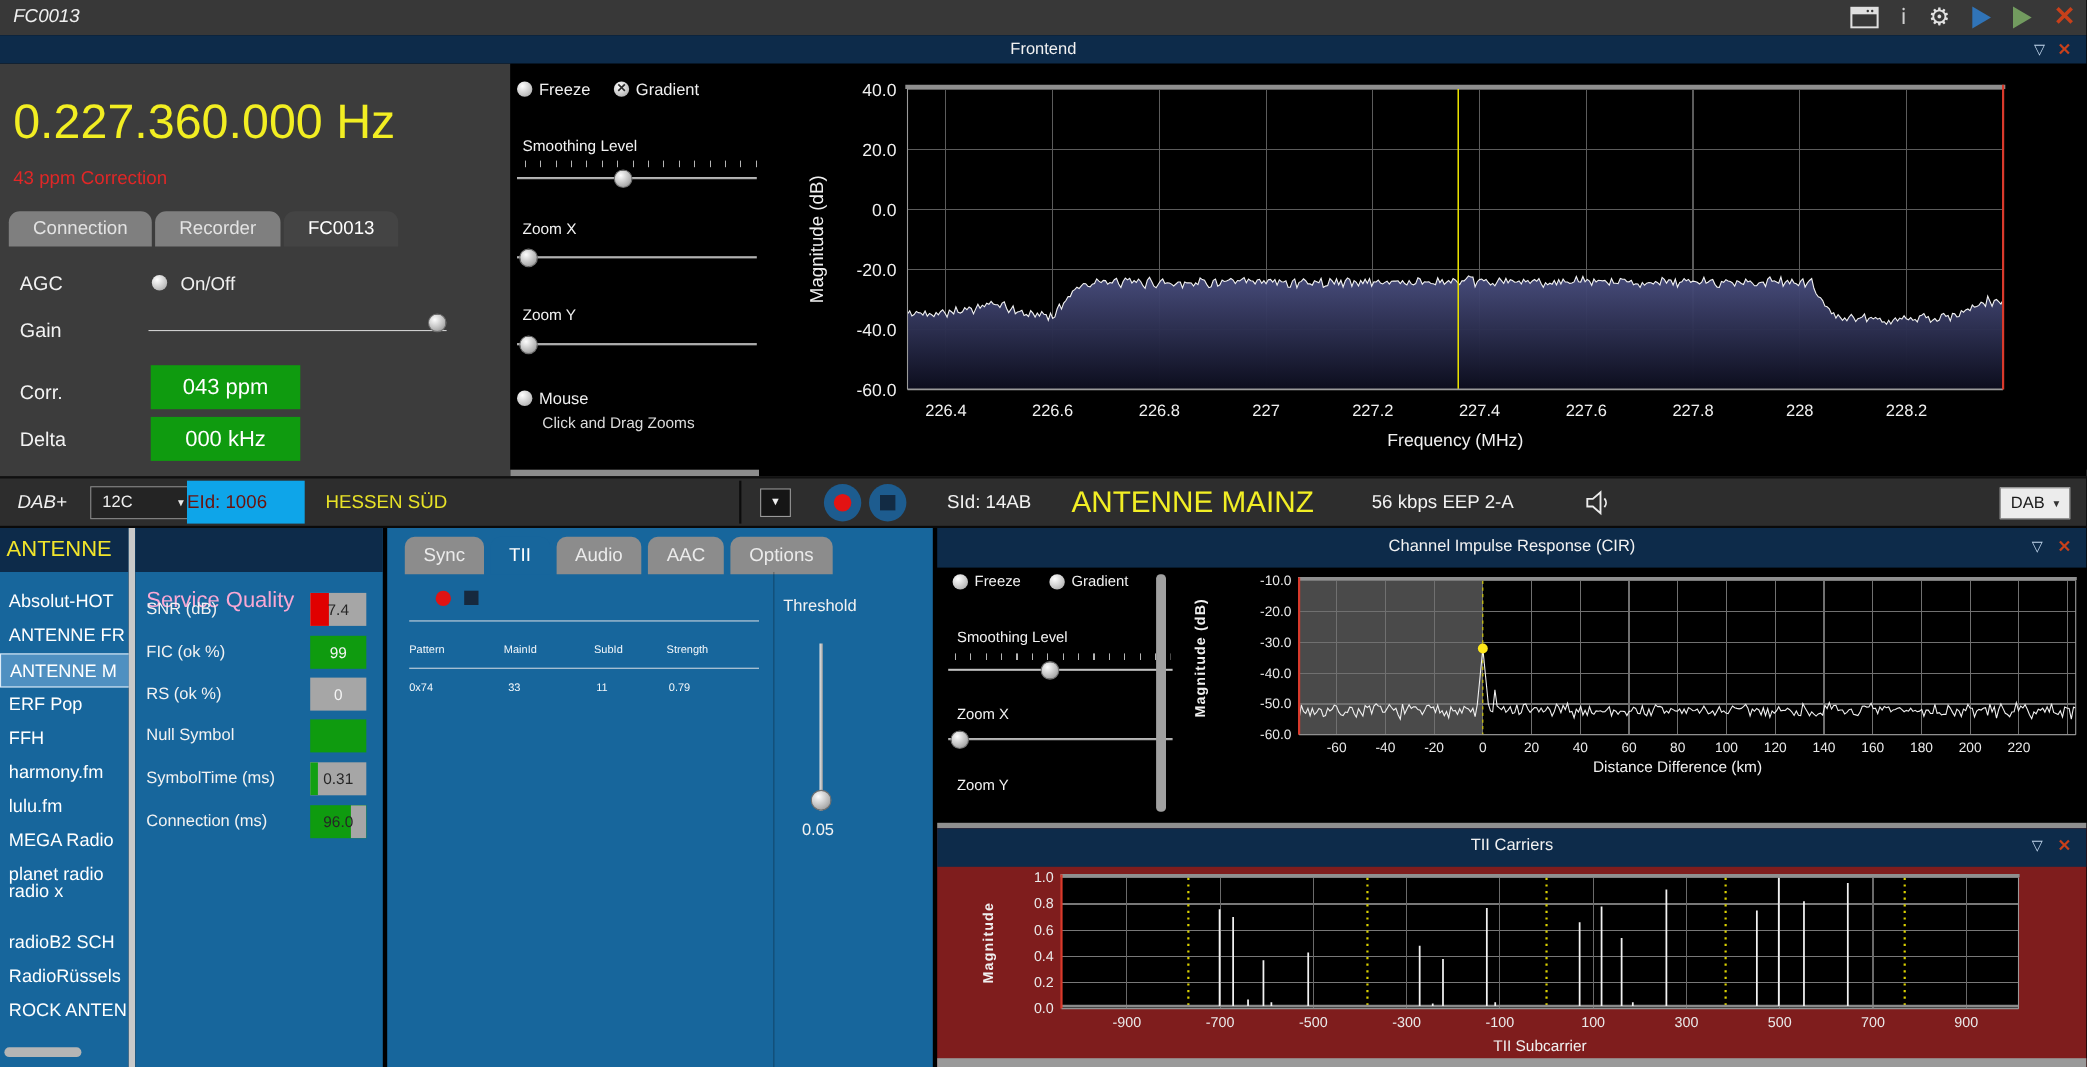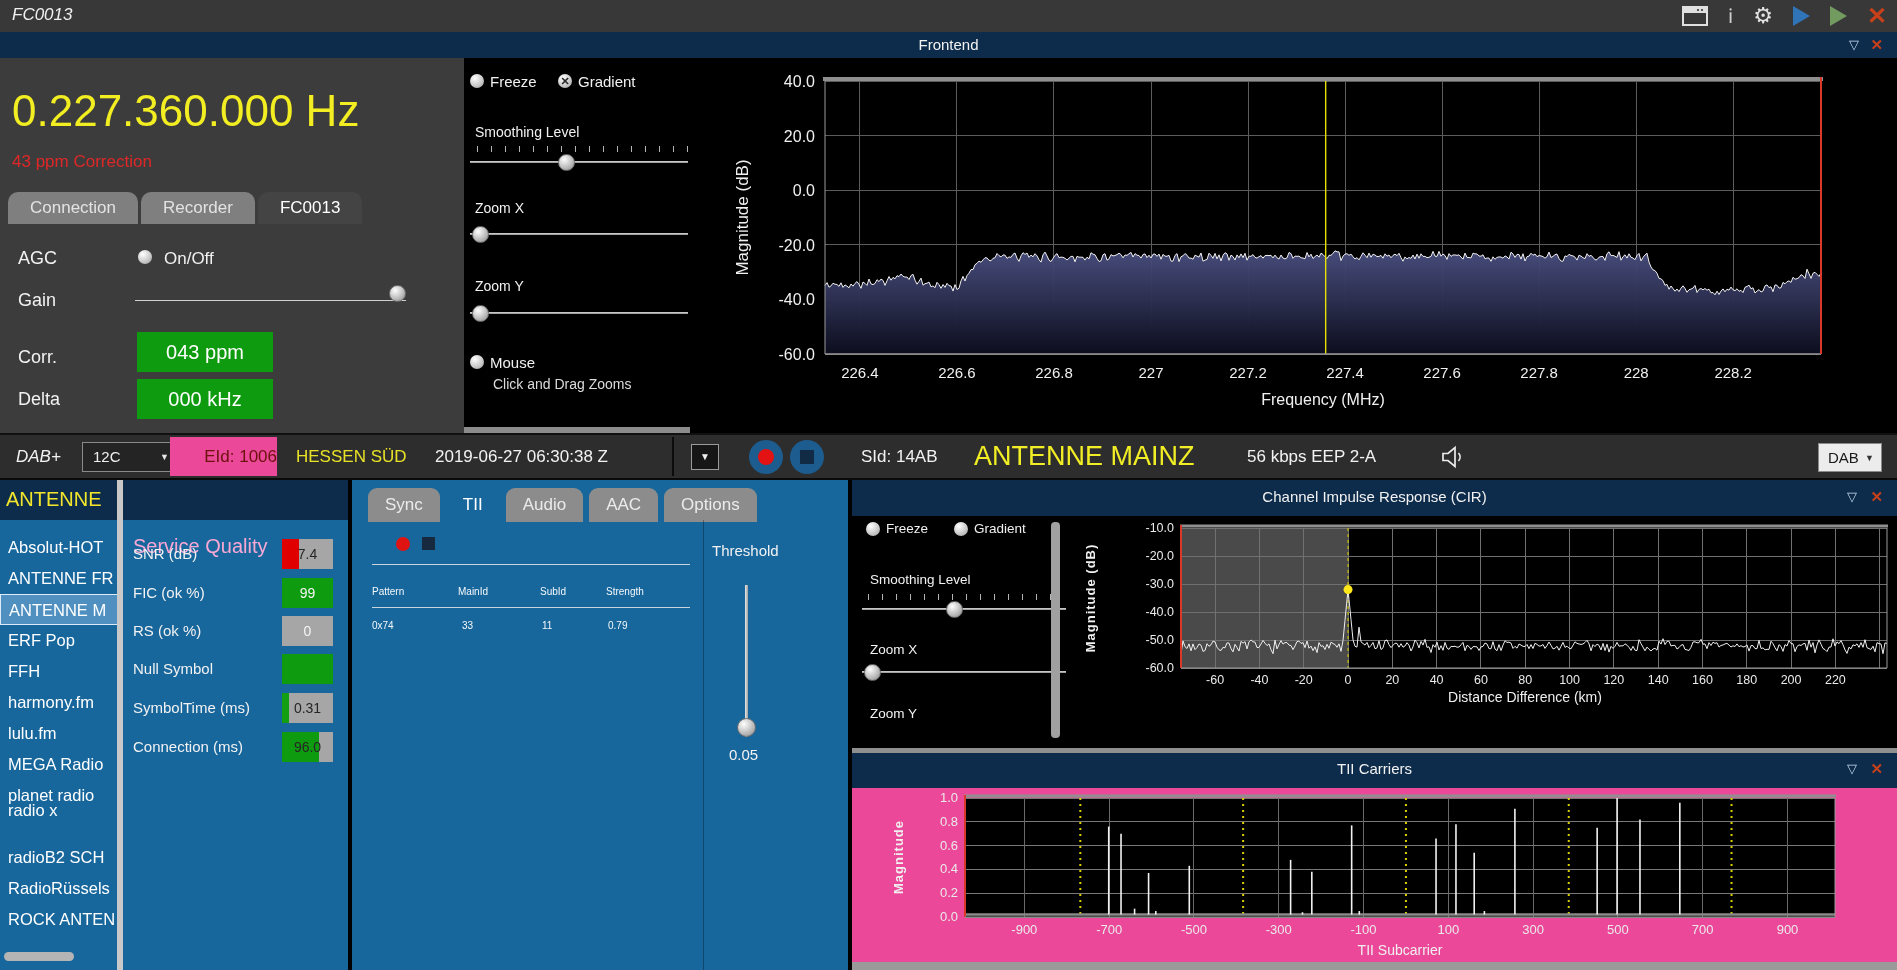--- a/index.html
+++ b/index.html
@@ -57,21 +57,21 @@
   #fe-plot{position:absolute;left:690px;top:0;width:1207px;height:375px;background:#000;}
   svg text{font-family:"Liberation Sans",sans-serif;}
 
   
   #statusbar{position:absolute;left:0;top:433px;width:1897px;height:47px;background:#2d2d2d;border-top:2px solid #101010;border-bottom:2px solid #0a0a0a;}
   .sb-text{position:absolute;top:0;height:43px;line-height:43px;font-size:17px;color:#f2f2f2;}
   #sb-mode{left:16px;font-style:italic;}
   .sb-select{position:absolute;background:#242424;border:1px solid #8a8a8a;color:#f0f0f0;font-size:15px;}
   #sb-channel{left:82px;top:7px;width:95px;height:30px;line-height:28px;padding-left:10px;}
   .dd-arrow{position:absolute;right:7px;top:0;font-size:9px;color:#e8e8e8;line-height:28px;}
-  #sb-eid{left:170px;top:2px;width:107px;height:39px;background:#ec4899;color:#6b120b;text-align:right;line-height:39px;font-size:17px;position:absolute;}
+  #sb-eid{left:170px;top:2px;width:107px;height:39px;background:#0ea5e9;color:#6b120b;text-align:left;line-height:39px;font-size:17px;position:absolute;}
   #sb-ensemble{left:296px;color:#e8e227;}
   #sb-datetime{left:435px;}
   .sb-sep{position:absolute;top:2px;width:2px;height:39px;background:#0c0c0c;}
   #sb-minidd{left:691px;top:9px;width:28px;height:26px;background:#161616;border:1px solid #9a9a9a;position:absolute;text-align:center;}
   #sb-minidd span{font-size:10px;color:#f0f0f0;line-height:24px;}
   .round-btn{position:absolute;top:5px;width:34px;height:34px;border-radius:50%;background:#1d5c8f;}
   .round-btn .inner-dot{position:absolute;left:9px;top:9px;width:16px;height:16px;border-radius:50%;background:#e31313;}
   .round-btn .inner-sq{position:absolute;left:10px;top:10px;width:14px;height:14px;background:#122b44;}
   #sb-sid{left:861px;}
   #sb-service{left:974px;font-size:27px;color:#f2ee25;}
@@ -118,21 +118,21 @@
   #right-col{position:absolute;left:852px;top:0;width:1045px;height:490px;background:#000;}
   #cir-panel{position:absolute;left:0;top:0;width:1045px;height:268px;background:#000;}
   #cir-panel .panel-header{height:36px;}
   #cir-panel .ph-title{top:8px;font-size:15px;}
   #cir-panel .ph-tri{right:40px;top:9px;}
   #cir-panel .ph-close{right:14px;top:8px;}
   #cir-body{position:absolute;left:0;top:36px;width:1045px;height:232px;}
   .cir-ctl-label{position:absolute;font-size:13.5px;color:#f2f2f2;}
   #cir-scroll{position:absolute;left:199px;top:6px;width:9px;height:216px;border-radius:4px;background:#a0a0a0;}
   #strip-mid{position:absolute;left:0;top:268px;width:1045px;height:5px;background:#8f8f8f;}
-  #tiic-panel{position:absolute;left:0;top:273px;width:1045px;height:217px;background:#ec4899;}
+  #tiic-panel{position:absolute;left:0;top:273px;width:1045px;height:217px;background:#7f1d1d;}
   #tiic-panel .panel-header{height:35px;}
   #tiic-panel .ph-title{top:7px;font-size:15px;}
   #tiic-panel .ph-tri{right:40px;top:8px;}
   #tiic-panel .ph-close{right:14px;top:7px;}
   #strip-bottom{position:absolute;left:0;top:482px;width:1045px;height:8px;background:#9a9a9a;}
 </style>
 </head>
 <body>
 
 <div id="screen">
@@ -277,21 +277,20 @@
   </div>
 
   <div id="statusbar">
     <span class="sb-text" id="sb-mode">DAB+</span>
     <div class="sb-select" id="sb-channel">
       <span>12C</span>
       <span class="dd-arrow">▼</span>
     </div>
     <div id="sb-eid">EId: 1006</div>
     <span class="sb-text" id="sb-ensemble">HESSEN SÜD</span>
-    <span class="sb-text" id="sb-datetime">2019-06-27  06:30:38 Z</span>
     <div class="sb-sep" style="left:672px;"></div>
     <div id="sb-minidd"><span>▼</span></div>
     <div class="round-btn" style="left:749px;">
         <div class="inner-dot"></div>
       </div>
     <div class="round-btn" style="left:790px;">
         <div class="inner-sq"></div>
       </div>
     <span class="sb-text" id="sb-sid">SId: 14AB</span>
     <span class="sb-text" id="sb-service">ANTENNE MAINZ</span>

